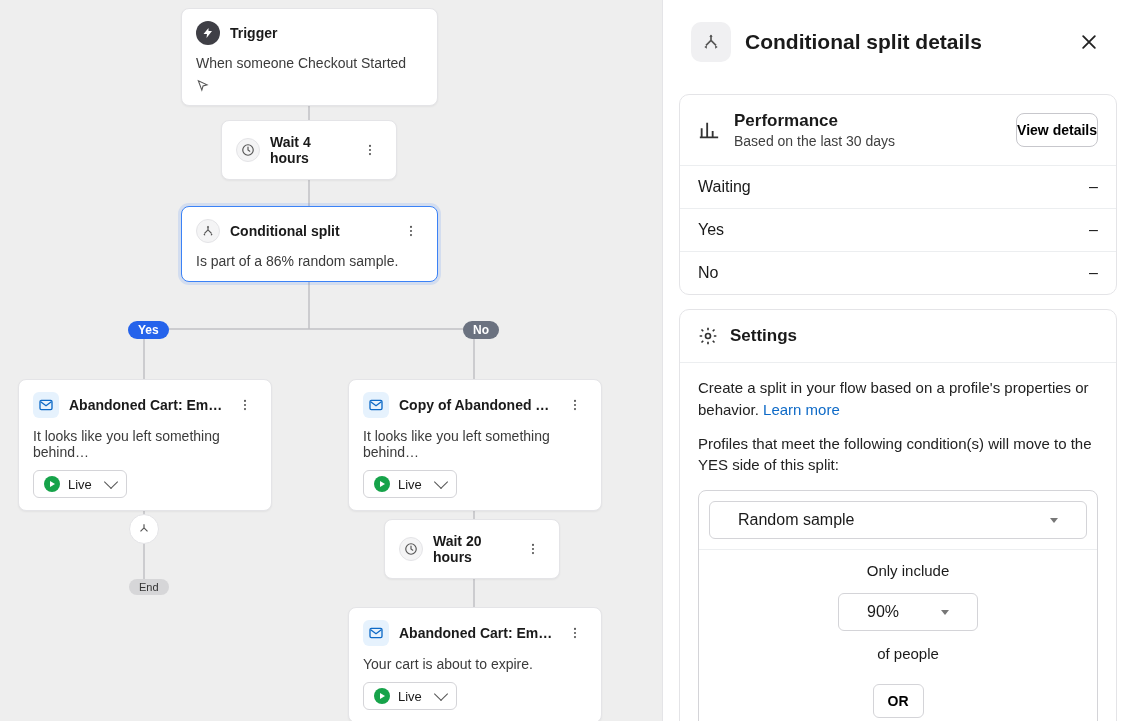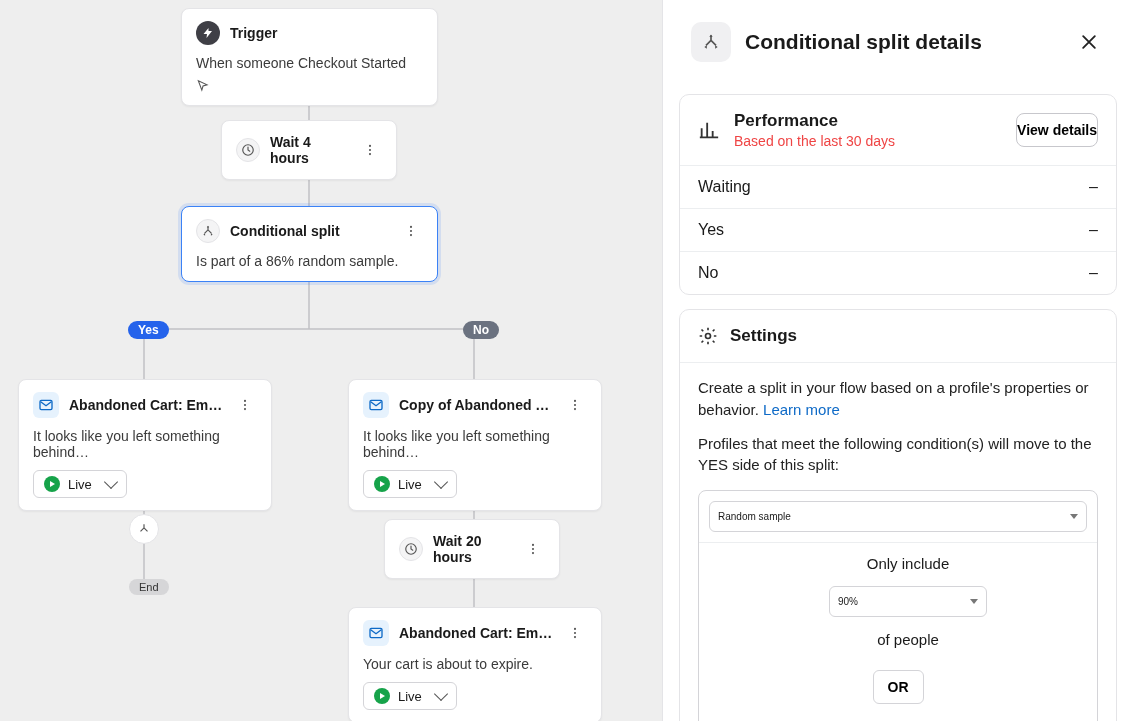--- a/index.html
+++ b/index.html
@@ -138,48 +138,48 @@
   .panel-body{ padding:0 16px 16px 16px; overflow:auto; flex:1;}
   .card{
     border:1px solid #e4e4e7; border-radius:10px; background:#fff;
     margin-top:14px;
   }
   .perf-head{
     display:flex; align-items:center; gap:14px; padding:16px 18px;
   }
   .perf-head .t{flex:1;}
   .perf-head .t .title{font-weight:700;font-size:17px;}
-  .perf-head .t .sub{color:#ef4444;font-size:14px;margin-top:2px;}
+  .perf-head .t .sub{color:#404040;font-size:14px;margin-top:2px;}
   .btn-outline{
     border:1px solid #c7c7cc;border-radius:8px;background:#fff;
     padding:8px 0;font-weight:600;font-size:14px;cursor:pointer;
   }
   .kv-row{
     display:flex;justify-content:space-between;
     padding:12px 18px;border-top:1px solid #eceef0;font-size:16px;
   }
   .settings-head{
     display:flex;align-items:flex-start;gap:12px;padding:16px 18px;
     font-weight:700;font-size:17px;
   }
   .settings-body{padding:14px 18px 18px 18px;border-top:1px solid #eceef0;}
   .settings-body p{margin:0 0 12px 0;line-height:1.45;color:#222;}
   .link{color:#0e6ac7;cursor:pointer;}
   .rule-box{
     border:1px solid #d4d4d8;border-radius:8px;padding:0;margin-top:14px;
   }
   .select{
     border:1px solid #d4d4d8;border-radius:6px;background:#fff;
-    padding:9px 8px;font-size:10px;display:flex;align-items:center;justify-content:space-between;
+    padding:9px 28px;font-size:16px;display:flex;align-items:center;justify-content:space-between;
     cursor:pointer;
   }
   .select .car{width:0;height:0;border-left:4px solid transparent;border-right:4px solid transparent;border-top:5px solid #777;}
   .rule-top{padding:10px;border-bottom:1px solid #eceef0;}
   .rule-mid{padding:12px 10px 12px 30px;display:flex;align-items:center;gap:14px;flex-direction:column;}
-  .rule-mid .select{width:158px;}
+  .rule-mid .select{width:140px;}
   .rule-bot{padding:10px;display:flex;gap:10px;align-items:center;flex-direction:column;}
   .rule-bot .spacer{flex:1;}
   .icon-btn{
     border:1px solid #d4d4d8;border-radius:6px;width:54px;height:36px;
     display:flex;align-items:center;justify-content:center;background:#fff;cursor:pointer;
   }
   .or-btn{
     border:1px solid #d4d4d8;border-radius:6px;padding:8px 14px;
     font-weight:600;font-size:14px;background:#fff;cursor:pointer;
   }

